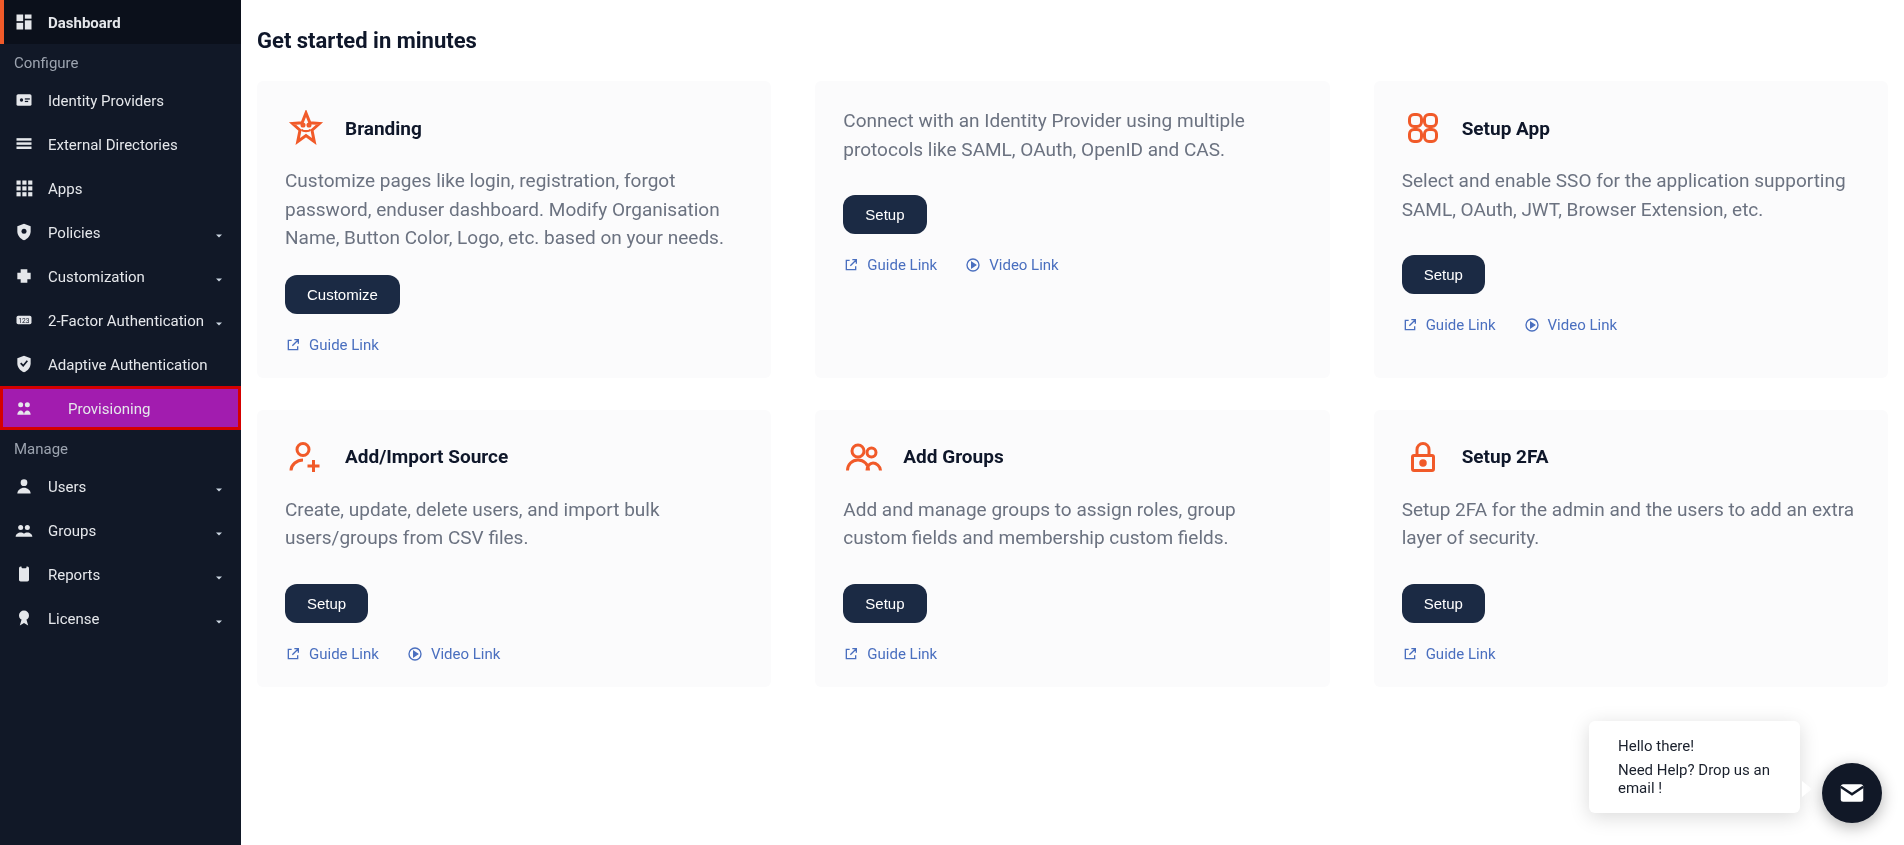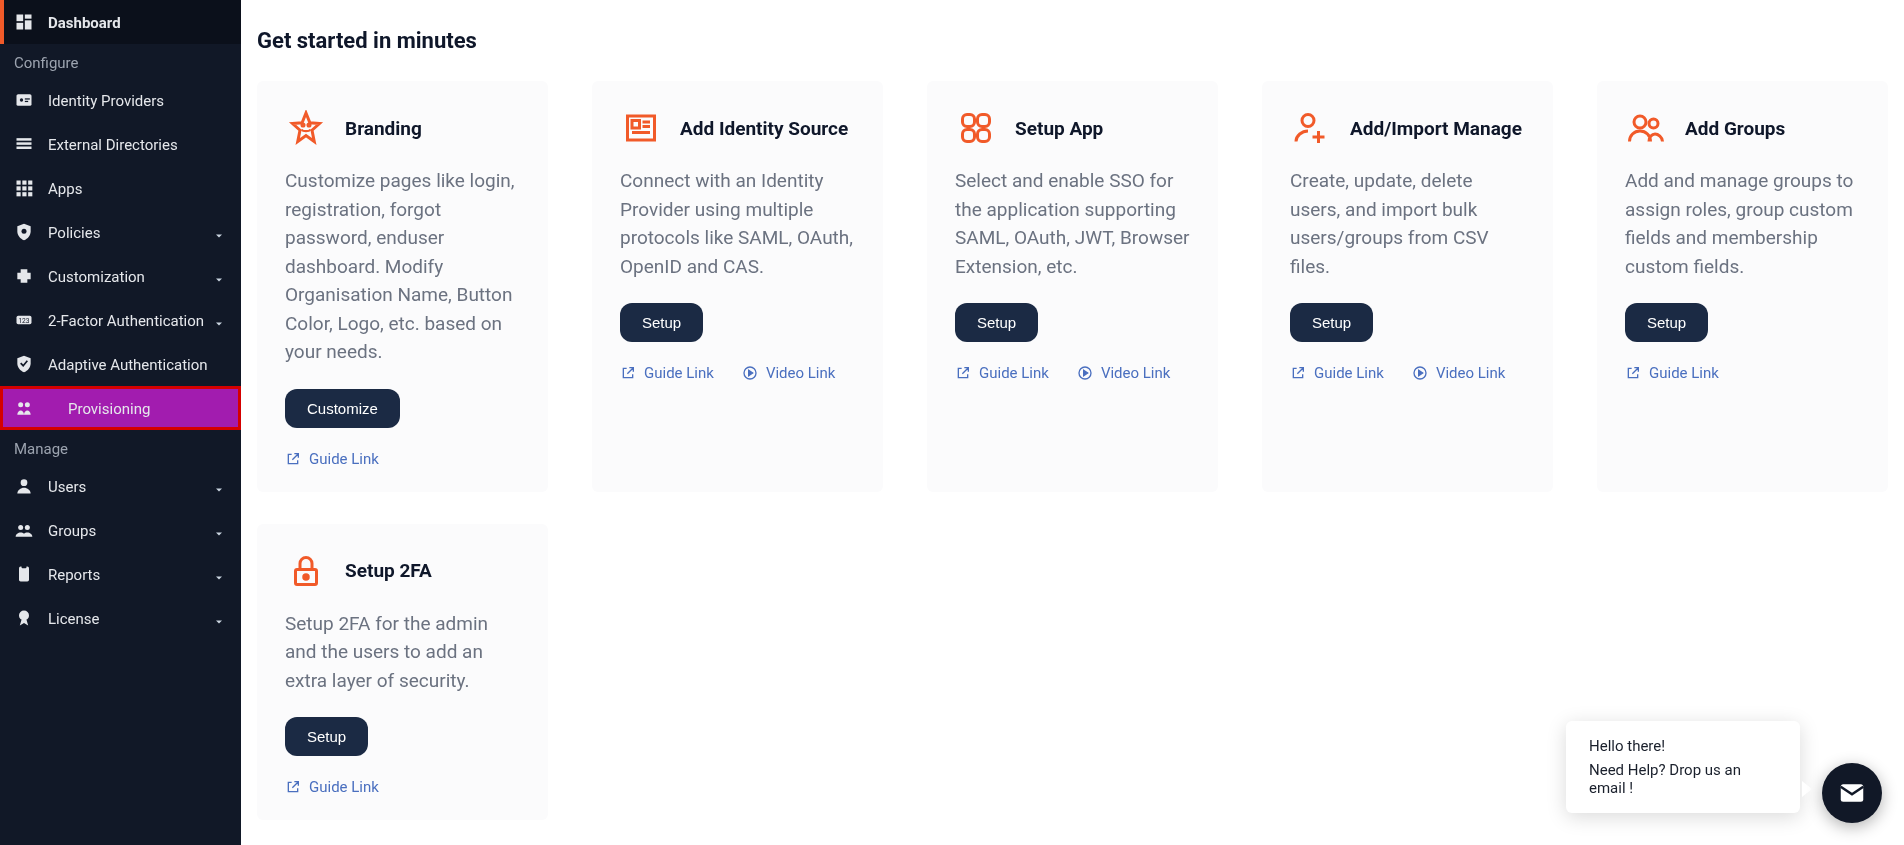--- a/index.html
+++ b/index.html
@@ -64,21 +64,21 @@
     background: #fff;
   }
   .page-title {
     font-size: 22px;
     font-weight: 700;
     margin-bottom: 28px;
     color: #0f172a;
   }
   .card-grid {
     display: grid;
-    grid-template-columns: repeat(5, 1fr);
+    grid-template-columns: repeat(3, 1fr);
     gap: 32px 44px;
   }
   .card {
     background: #fbfbfc;
     border-radius: 6px;
     padding: 26px 28px 24px;
   }
   .card-header {
     display: flex;
     align-items: center;
@@ -128,22 +128,22 @@
     cursor: pointer;
   }
   .card-link svg { width: 16px; height: 16px; stroke: #4a6fbf; fill: none; stroke-width: 2; }
   .chat-bubble {
     position: fixed;
     right: 104px;
     bottom: 32px;
     background: #fff;
     border-radius: 6px;
     box-shadow: 0 4px 20px rgba(0,0,0,0.15);
-    padding: 16px 23px;
-    width: 234px;
+    padding: 16px 29px;
+    width: 211px;
   }
   .chat-line1 { font-size: 15px; margin-bottom: 6px; }
   .chat-line2 { font-size: 15px; }
   .chat-arrow {
     position: fixed;
     right: 92px;
     bottom: 48px;
     width: 0; height: 0;
     border-top: 8px solid transparent;
     border-bottom: 8px solid transparent;
@@ -363,32 +363,20 @@
         <a class="card-link">
           <svg viewBox="0 0 24 24">
               <path d="M14 4h6v6M20 4l-9 9M19 14v5H5V5h5"></path>
             </svg>
           <span>Guide Link</span>
         </a>
       </div>
     </div>
 
     <div class="card">
-      <div class="card-header">
-        <span class="card-icon">
-          <svg viewBox="0 0 24 24">
-              <rect x="3" y="4" width="18" height="16"></rect>
-              <rect x="6" y="7" width="5" height="5"></rect>
-              <line x1="13" y1="8" x2="18" y2="8"></line>
-              <line x1="13" y1="11" x2="18" y2="11"></line>
-              <line x1="6" y1="15" x2="18" y2="15"></line>
-            </svg>
-        </span>
-        <h2 class="card-title">Add Identity Source</h2>
-      </div>
       <p class="card-desc">Connect with an Identity Provider using multiple protocols like SAML, OAuth, OpenID and CAS.</p>
       <button class="card-button">Setup</button>
       <div class="card-links">
         <a class="card-link">
           <svg viewBox="0 0 24 24">
               <path d="M14 4h6v6M20 4l-9 9M19 14v5H5V5h5"></path>
             </svg>
           <span>Guide Link</span>
         </a>
         <a class="card-link">
@@ -435,21 +423,21 @@
     <div class="card">
       <div class="card-header">
         <span class="card-icon">
           <svg viewBox="0 0 24 24">
               <circle cx="10" cy="7" r="4"></circle>
               <path d="M2 21c0-4 4-7 8-7"></path>
               <line x1="17" y1="14" x2="17" y2="22"></line>
               <line x1="13" y1="18" x2="21" y2="18"></line>
             </svg>
         </span>
-        <h2 class="card-title">Add/Import Manage</h2>
+        <h2 class="card-title">Add/Import Source</h2>
       </div>
       <p class="card-desc">Create, update, delete users, and import bulk users/groups from CSV files.</p>
       <button class="card-button">Setup</button>
       <div class="card-links">
         <a class="card-link">
           <svg viewBox="0 0 24 24">
               <path d="M14 4h6v6M20 4l-9 9M19 14v5H5V5h5"></path>
             </svg>
           <span>Guide Link</span>
         </a>

